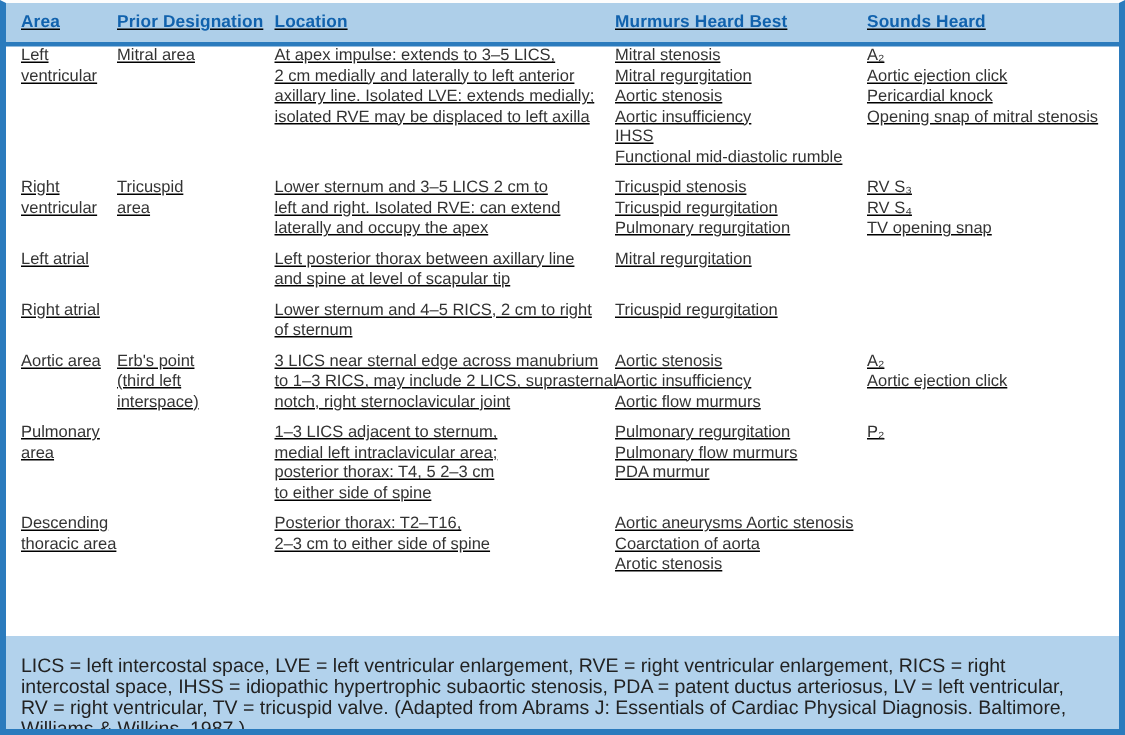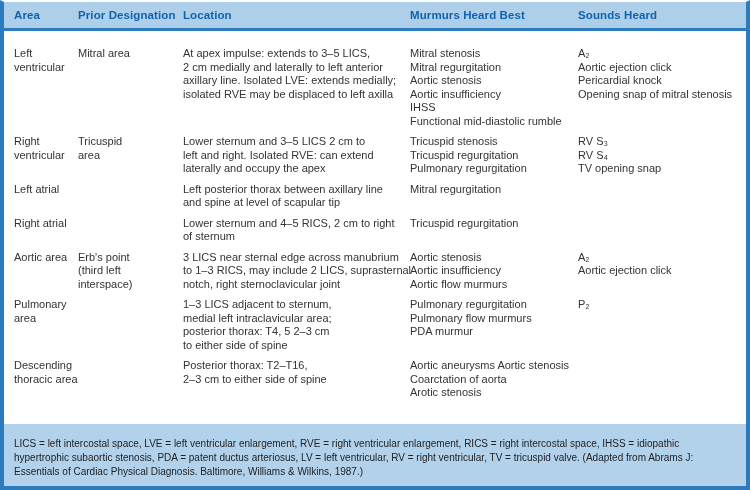--- a/index.html
+++ b/index.html
@@ -6,50 +6,51 @@
   body{font-family:"Liberation Sans","DejaVu Sans",sans-serif;}
   .sheet{
     position:relative;
     width:750px;height:490px;
     box-sizing:border-box;
     background:#ffffff;
     border-style:solid;
     border-color:#fdfdfd #2b7bbd #2b7bbd #2b7bbd;
     border-width:2px 4px 4px 4px;
     overflow:hidden;
+    text-decoration:underline;
   }
   .headband{
     height:26px;
     background:#aecfe9;
     display:grid;
     grid-template-columns:64px 105px 227px 168px auto;
     align-items:center;
     padding-left:10px;
     color:#1162ad;
     font-weight:bold;
     font-size:11.5px;
     letter-spacing:0.1px;
   }
   .rule{height:3px;background:#2b7bbd;}
-  .content{padding:16px 0 0 10px;}
+  .content{padding:0 0 0 10px;}
   .row{
     display:grid;
     grid-template-columns:64px 105px 227px 168px auto;
     margin-bottom:7px;
   }
   .cell{color:#333333;font-size:11px;line-height:13.5px;}
   .ln{white-space:nowrap;}
   .footband{
     position:absolute;
     left:0;right:0;bottom:0;
     height:62px;
     box-sizing:border-box;
     background:#b2d2ec;
     padding:13px 16px 0 10px;
-    font-size:10px;
+    font-size:13px;
     line-height:14px;
     color:#222222;
   }
 </style>
 </head>
 <body>
 
 <div class="sheet">
 
   <div class="headband">

